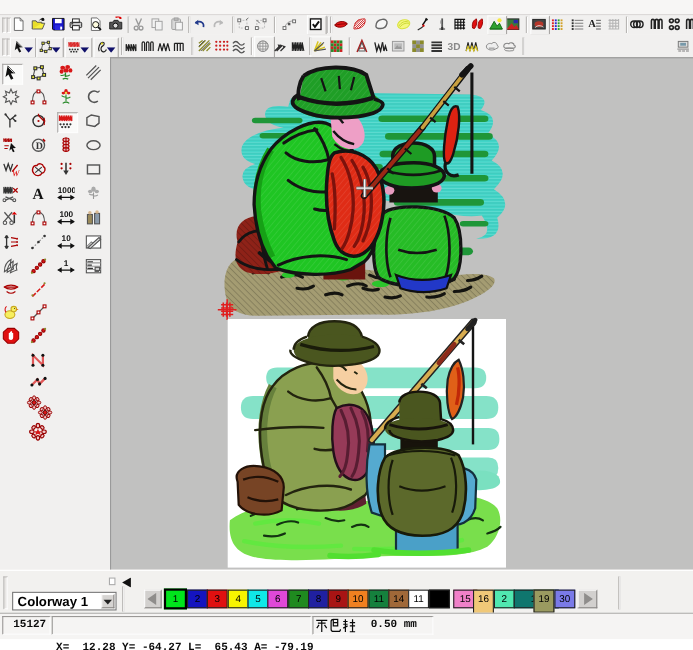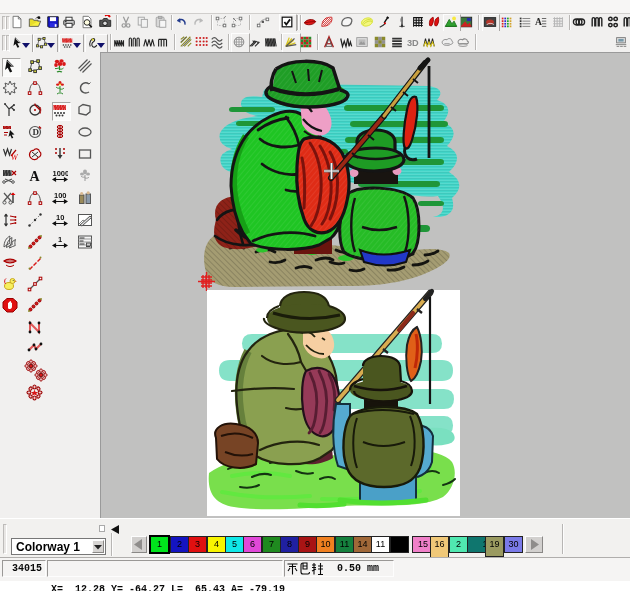--- a/index.html
+++ b/index.html
@@ -1008,21 +1008,21 @@
 <div class="csq" style="left:449px;top:536px;width:19px;height:17px;background:#50e8b0;line-height:14px">2</div>
 <div class="csq" style="left:467px;top:536px;width:41px;height:17px;background:#0f766e;line-height:14px">18</div>
 <div class="csq" style="left:485px;top:536px;width:19px;height:21px;background:#9a9a60;line-height:14px">19</div>
 <div class="csq" style="left:504px;top:536px;width:19px;height:17px;background:#7a7ae8;line-height:14px">30</div>
 <div class="abs" style="left:525px;top:536px;width:18px;height:17px;background:#d2d0ce;border:1px solid;border-color:#fdfdfd #8a8886 #8a8886 #fdfdfd;box-sizing:border-box"></div>
 <svg class="abs" style="left:530px;top:539px" width="9" height="11" viewBox="0 0 9 11">
     <path d="M1 0v11l8-5.5z" fill="#8f8d8b"></path>
   </svg>
 <div class="abs" style="left:0;top:557px;width:630px;height:23px;background:#f5f4f3;border-top:1px solid #b0aeac;font-family:'Liberation Mono',monospace;font-weight:bold;font-size:11px;color:#0a0a0a"></div>
 <div class="abs" style="left:2px;top:560px;width:44px;height:17px;border:1px solid;border-color:#9a9896 #fdfdfd #fdfdfd #9a9896;box-sizing:border-box"></div>
-<div class="abs" style="left:12px;top:563px;font-family:'Liberation Mono',monospace;font-weight:bold;font-size:10px;color:#0a0a0a">34015</div>
+<div class="abs" style="left:12px;top:563px;font-family:'Liberation Mono',monospace;font-weight:bold;font-size:10px;color:#0a0a0a">15127</div>
 <div class="abs" style="left:47px;top:560px;width:236px;height:17px;border:1px solid;border-color:#9a9896 #fdfdfd #fdfdfd #9a9896;box-sizing:border-box"></div>
 <div class="abs" style="left:51px;top:584px;font-family:'Liberation Mono',monospace;font-weight:bold;font-size:10px;color:#0a0a0a;white-space:pre">X=  12.28 Y= -64.27 L=  65.43 A= -79.19</div>
 <div class="abs" style="left:284px;top:560px;width:110px;height:17px;border:1px solid;border-color:#9a9896 #fdfdfd #fdfdfd #9a9896;box-sizing:border-box"></div>
 <svg class="abs" style="left:287px;top:562px" width="36" height="13" viewBox="0 0 36 13">
     <g stroke="#0a0a0a" stroke-width="1.1" fill="none">
       <path d="M0.5 2h10M2 4.5h7M5.5 2v10.5M3 6l-2 3M8 6l2 3"></path>
       <path d="M14 3C14 2 15 1 16 1M14 3v7c0 1.5 1 2 2 2h5c1 0 1.5-1 1.5-2M16 1h4v6h-4z M16 4h4"></path>
       <path d="M27 1v4M25 3h4M25 5.5h4M27 5.5v7M25 9l4-2M31 4h5M33.5 1v11.5M31 7h5M31 12.5h5"></path>
     </g>
   </svg>

